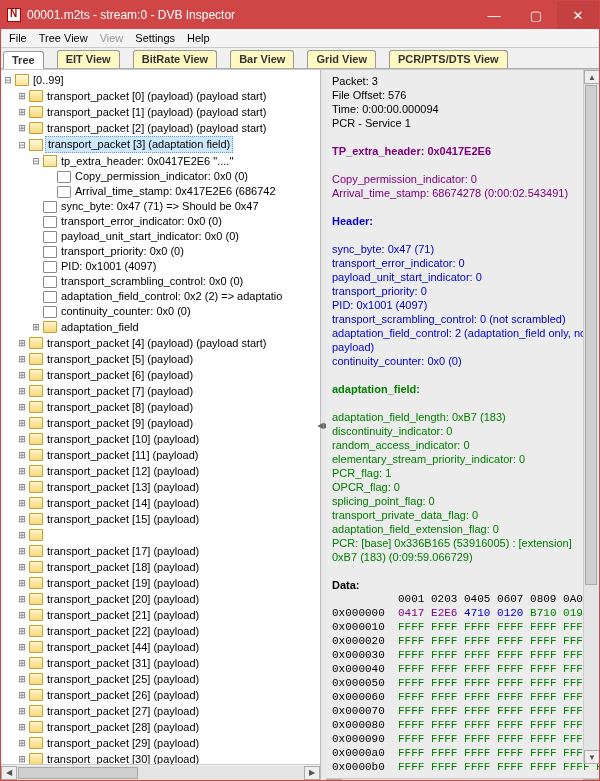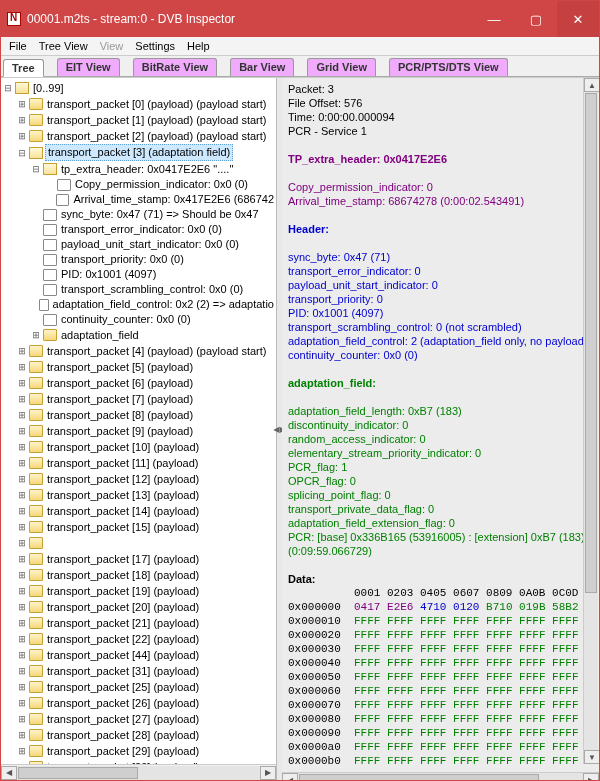--- a/index.html
+++ b/index.html
@@ -1,32 +1,32 @@
 <!DOCTYPE html>
 <html><head>
 <meta charset="utf-8">
 <style>
 * { box-sizing: border-box; margin: 0; padding: 0; }
 body { font-family: "Segoe UI", Tahoma, sans-serif; font-size: 11px; background: #fff; overflow: hidden; }
 .window { width: 600px; height: 781px; border: 1px solid #d04545; display: flex; flex-direction: column; }
-.titlebar { background: #d04545; color: #fff; height: 36px; display: flex; align-items: center; padding-left: 6px; }
+.titlebar { background: #d04545; color: #fff; height: 28px; display: flex; align-items: center; padding-left: 6px; }
 .titlebar .icon { width: 14px; height: 14px; background: #fff; border: 1px solid #a00; margin-right: 6px; display: inline-block; position: relative; }
 .titlebar .icon::after { content: "N"; color: #a00; font-size: 10px; font-weight: bold; position: absolute; left: 2px; top: -1px; }
 .titlebar .title { flex: 1; font-size: 12px; }
 .winbtns { display: flex; height: 100%; }
 .winbtn { width: 42px; display: flex; align-items: center; justify-content: center; color: #fff; font-size: 13px; }
 .winbtn.close { background: rgba(0,0,0,0.05); }
 .menubar { display: flex; gap: 12px; padding: 3px 8px; border-bottom: 1px solid #ccc; background: #f4f4f4; }
 .menubar span { cursor: default; }
 .menubar .disabled { color: #999; }
 .tabrow { display: flex; background: #f0f0f0; border-bottom: 1px solid #aaa; padding: 2px 2px 0 2px; gap: 12px; }
-.tab { border: 1px solid #999; border-bottom: none; background: #f0abfc; padding: 2px 8px; border-radius: 3px 3px 0 0; margin-right: 1px; font-size: 11px; font-weight: bold; color: #333; }
+.tab { border: 1px solid #999; border-bottom: none; background: #fef9c3; padding: 2px 8px; border-radius: 3px 3px 0 0; margin-right: 1px; font-size: 11px; font-weight: bold; color: #333; }
 .tab.active { background: #fff; border-bottom: 1px solid #fff; position: relative; top: 1px; }
 .content { flex: 1; display: flex; overflow: hidden; border-top: 1px solid #ccc; }
-.tree-pane { width: 276px; background: #fff; overflow: hidden; border-right: 1px solid #bbb; display: flex; flex-direction: column; }
+.tree-pane { width: 320px; background: #fff; overflow: hidden; border-right: 1px solid #bbb; display: flex; flex-direction: column; }
 .tree { flex: 1; overflow: hidden; padding: 2px 0 0 2px; }
 .tree ul { list-style: none; padding-left: 14px; }
 .tree > ul { padding-left: 0; }
 .tree li { white-space: nowrap; line-height: 15px; display: flex; align-items: center; }
 .tree li.has-children > .toggle::before { content: "⊞"; font-size: 9px; color: #666; }
 .tree li.expanded > .toggle::before { content: "⊟"; }
 .toggle { width: 10px; display: inline-block; text-align: center; color: #666; }
 .ficon { width: 14px; height: 12px; display: inline-block; margin: 0 2px; position: relative; }
 .ficon.folder { background: linear-gradient(#fff4c8, #f4d87a); border: 1px solid #c8a030; border-radius: 1px; }
 .ficon.folder-open { background: linear-gradient(#fff9d8, #f7e29a); border: 1px solid #c8a030; }

